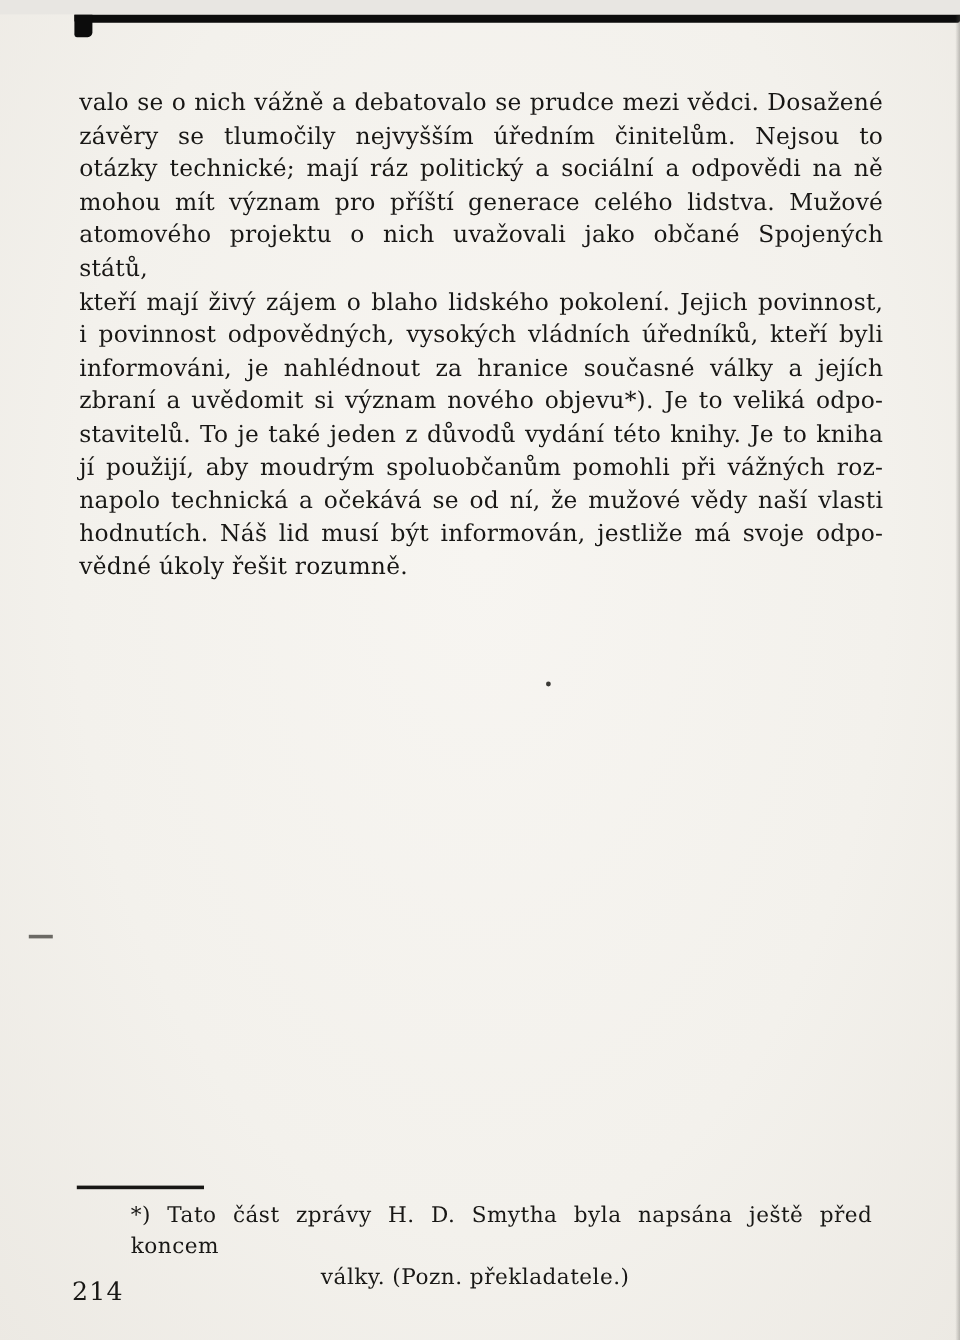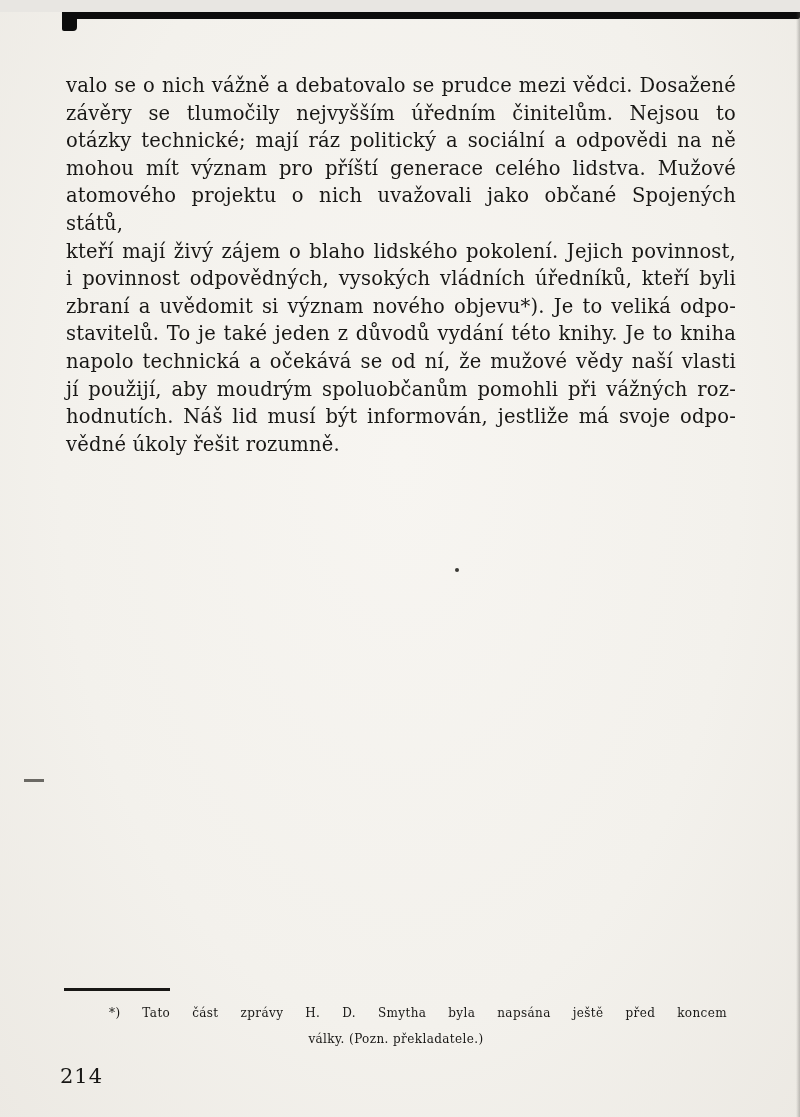--- a/index.html
+++ b/index.html
@@ -90,21 +90,21 @@
     top: 976px;
     width: 106px;
     height: 3px;
     background: #181715;
   }
   .footnote {
     position: absolute;
     left: 65px;
     top: 988px;
     width: 662px;
-    font-size: 12px;
+    font-size: 18px;
     line-height: 26px;
     letter-spacing: 0.4px;
   }
   .footnote-line-1 {
     padding-left: 44px;
     text-align: justify;
     text-align-last: justify;
   }
   .footnote-line-2 {
     text-align: center;
@@ -132,24 +132,25 @@
   <div class="artifact-right-edge"></div>
 
   <div class="body-text">
     <div class="body-line">valo se o nich vážně a debatovalo se prudce mezi vědci. Dosažené</div>
     <div class="body-line">závěry se tlumočily nejvyšším úředním činitelům. Nejsou to</div>
     <div class="body-line">otázky technické; mají ráz politický a sociální a odpovědi na ně</div>
     <div class="body-line">mohou mít význam pro příští generace celého lidstva. Mužové</div>
     <div class="body-line">atomového projektu o nich uvažovali jako občané Spojených států,</div>
     <div class="body-line">kteří mají živý zájem o blaho lidského pokolení. Jejich povinnost,</div>
     <div class="body-line">i povinnost odpovědných, vysokých vládních úředníků, kteří byli</div>
+    <div class="body-line">informováni, je nahlédnout za hranice současné války a jejích</div>
     <div class="body-line">zbraní a uvědomit si význam nového objevu*). Je to veliká odpo-</div>
     <div class="body-line">stavitelů. To je také jeden z důvodů vydání této knihy. Je to kniha</div>
+    <div class="body-line">jí použijí, aby moudrým spoluobčanům pomohli při vážných roz-</div>
     <div class="body-line">napolo technická a očekává se od ní, že mužové vědy naší vlasti</div>
-    <div class="body-line">jí použijí, aby moudrým spoluobčanům pomohli při vážných roz-</div>
     <div class="body-line">hodnutích. Náš lid musí být informován, jestliže má svoje odpo-</div>
     <div class="body-line last">vědné úkoly řešit rozumně.</div>
   </div>
 
   <div class="footnote-separator"></div>
   <div class="footnote">
     <div class="footnote-line-1">*) Tato část zprávy H. D. Smytha byla napsána ještě před koncem</div>
     <div class="footnote-line-2">války. (Pozn. překladatele.)</div>
   </div>
 

